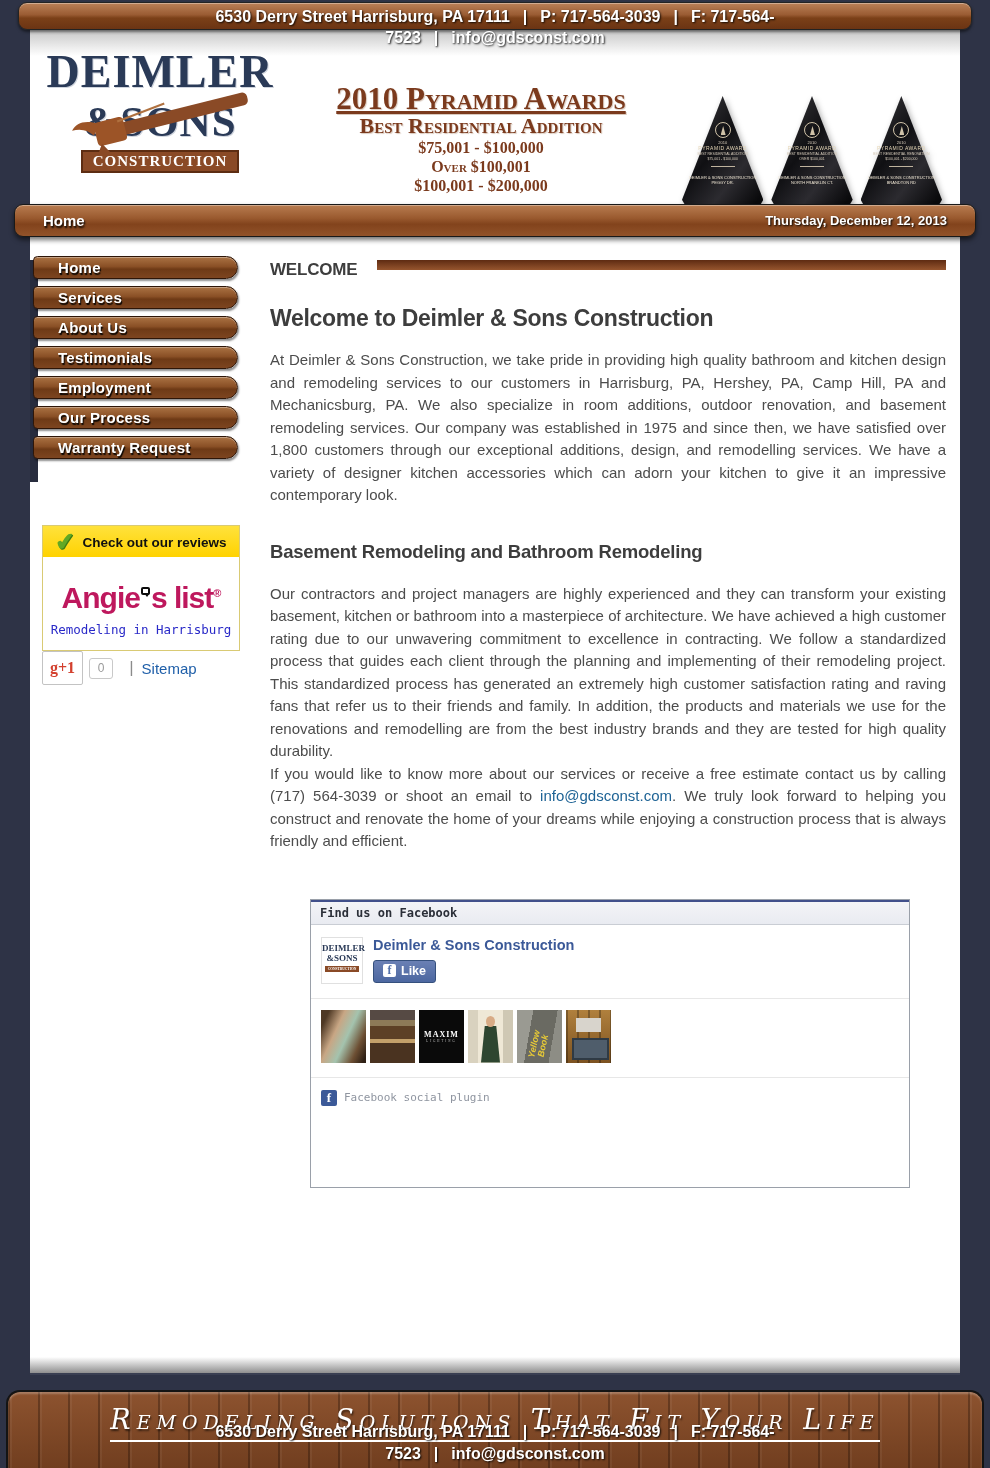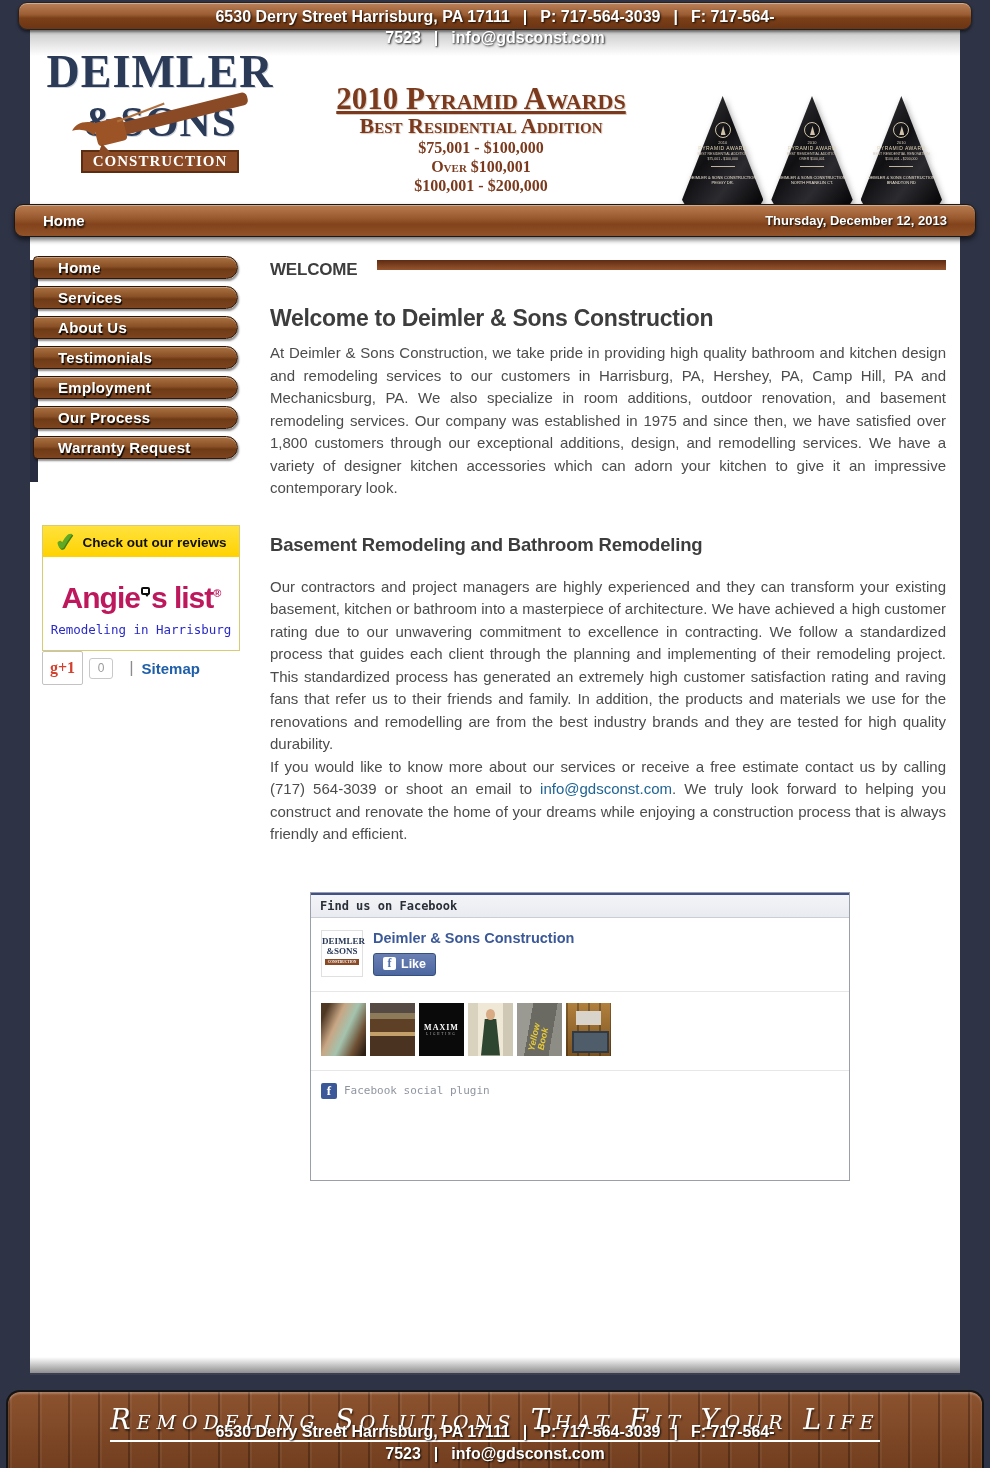--- a/index.html
+++ b/index.html
@@ -116,33 +116,33 @@
   .angies-reg { font-size:11px; font-weight:bold; vertical-align:super; }
   .angies-sub { font-family:"DejaVu Sans Mono", monospace; color:#2a2ac8; font-size:12.5px; padding:7px 0 13px; }
 
   .social-row { position:absolute; left:12px; top:403px; display:flex; align-items:center; }
   .gplus-btn { display:flex; align-items:center; border:1px solid #c3c3c3; border-radius:2px;
     height:23px; padding:16px 7px; background:#fff; cursor:pointer;
     font-family:"Liberation Serif", serif; font-weight:bold; font-size:16px; color:#d3402e; }
   .gplus-count { height:21px; min-width:24px; border:1px solid #c9c9c9; border-radius:3px;
     margin-left:6px; color:#9a9a9a; font-size:12px; line-height:19px; text-align:center; padding:0 4px; }
   .social-div { color:#8b8b8b; font-size:17px; margin:0 8px 0 16px; }
-  .sitemap-link { color:#1f5fa9; font-size:15px; cursor:pointer;font-weight:bold; }
+  .sitemap-link { color:#1f5fa9; font-size:15px; cursor:pointer; }
 
   .main-col { margin-left:240px; width:676px; }
   .welcome-row { display:flex; align-items:flex-start; gap:20px; padding-top:12px; }
   .welcome-label { font-size:17px; font-weight:bold; color:#3d3d3d; letter-spacing:-.2px; }
   .welcome-bar { flex:1; height:10px; background:linear-gradient(#5e2b12, #96552e); }
-  .main-title { font-size:23px; font-weight:bold; color:#3d3d3d; letter-spacing:-.3px; margin:25px 0 10px; }
+  .main-title { font-size:23px; font-weight:bold; color:#3d3d3d; letter-spacing:-.3px; margin:25px 0 17px; }
   .para { font-size:15px; color:#4c4c4c; line-height:22.5px; text-align:justify; margin:0; }
   .sub-head { font-size:18.5px; font-weight:bold; color:#3d3d3d; letter-spacing:-.2px; margin:34px 0 20px; }
   .email-link { color:#1e6395; cursor:pointer; }
 
   
-  .fb-widget { margin:46px 0 0 40px; width:540px; height:289px; background:#fff;
+  .fb-widget { margin:46px 0 0 40px; width:600px; height:289px; background:#fff;
     border:1px solid #9aa0a9; }
   .fb-head { height:25px; background:linear-gradient(#f3f4f7, #e9ebf1);
     border-top:2px solid #41508b; border-bottom:1px solid #c9cdd4;
     font-family:"DejaVu Sans Mono", monospace; font-weight:bold; font-size:12px; color:#2b2f38;
     line-height:22px; padding-left:9px; }
   .fb-body { padding:12px 10px 0; position:relative; }
   .fb-toprow { display:flex; gap:10px; }
   .fb-minilogo { width:42px; height:47px; border:1px solid #e0e0e0; text-align:center;
     font-family:"Liberation Serif", serif; font-weight:bold; color:#2a3a57; padding-top:6px; cursor:pointer; }
   .fb-minilogo .m1 { font-size:9px; line-height:9px; }

